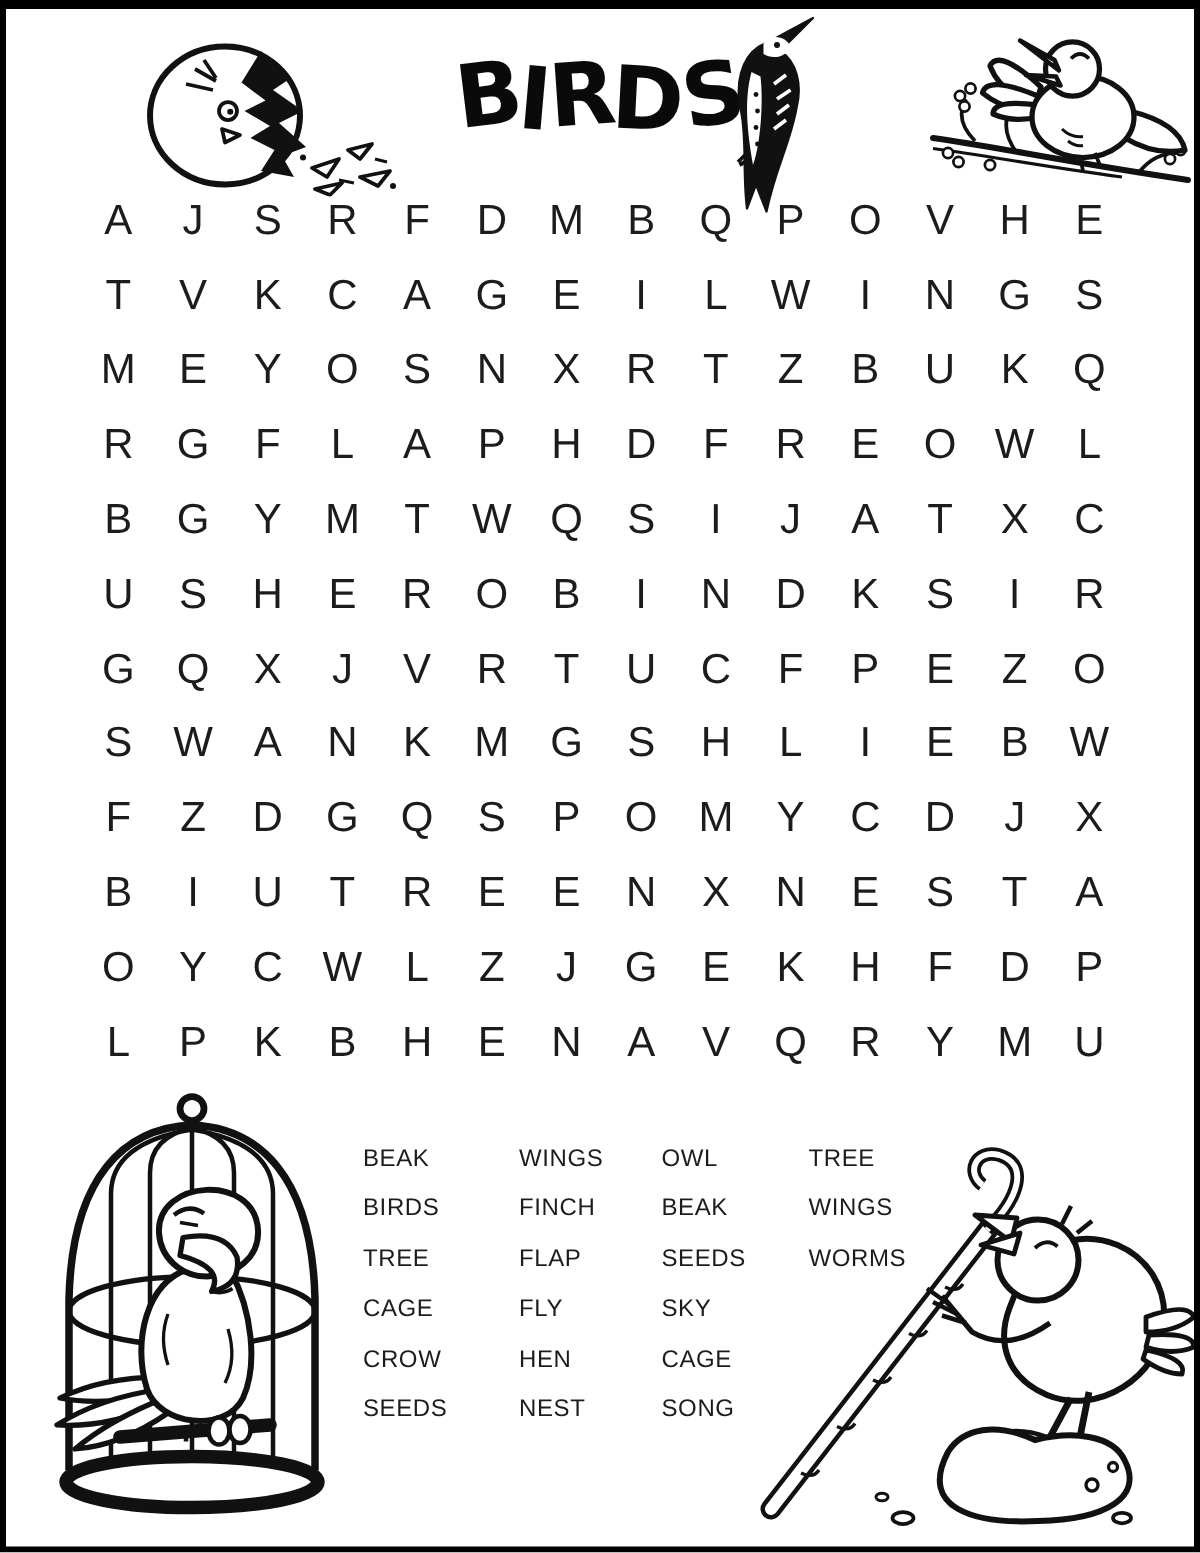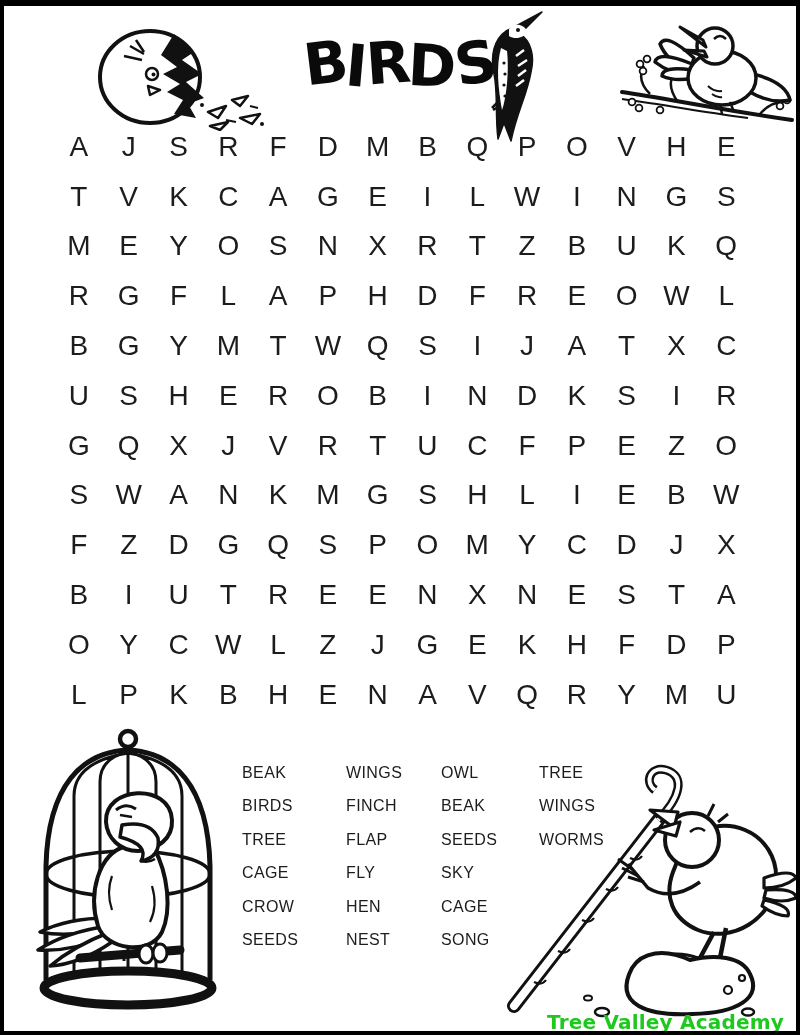--- a/index.html
+++ b/index.html
@@ -362,15 +362,14 @@
     </g>
 
     <path d="M140,262 C120,300 158,310 200,308 C246,307 270,292 258,268 C250,250 222,248 198,254 C172,242 150,246 140,262 Z" fill="#fff" stroke="#111" stroke-width="4"></path>
     <circle cx="236" cy="284" r="4" fill="none" stroke="#111" stroke-width="2.2"></circle>
     <circle cx="250" cy="272" r="3" fill="none" stroke="#111" stroke-width="2.2"></circle>
     <ellipse cx="110" cy="306" rx="7" ry="4" fill="#fff" stroke="#111" stroke-width="2.5"></ellipse>
     <ellipse cx="256" cy="306" rx="6" ry="3.5" fill="#fff" stroke="#111" stroke-width="2.5"></ellipse>
     <ellipse cx="96" cy="292" rx="4" ry="2.5" fill="#fff" stroke="#111" stroke-width="2"></ellipse>
   </svg>
 
-  <div class="credit">Tree Valley Academy</div>
 
 </div>
 
 </body></html>

